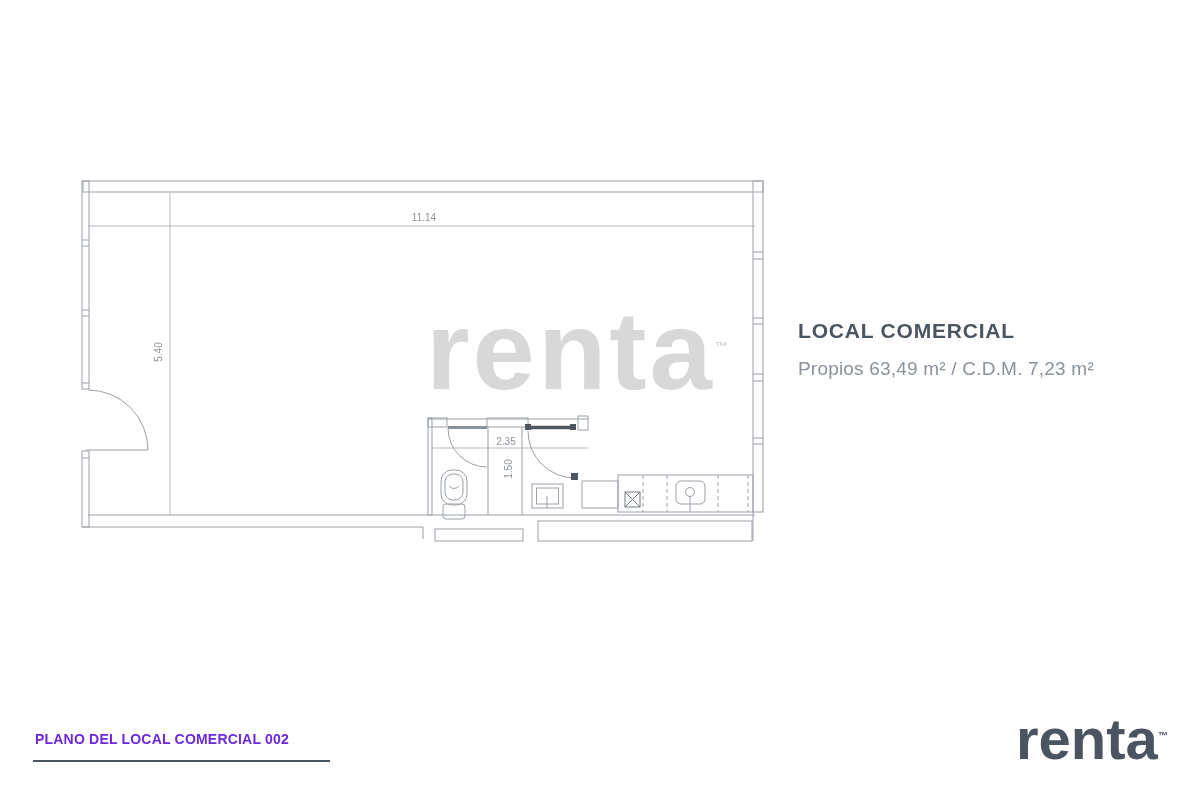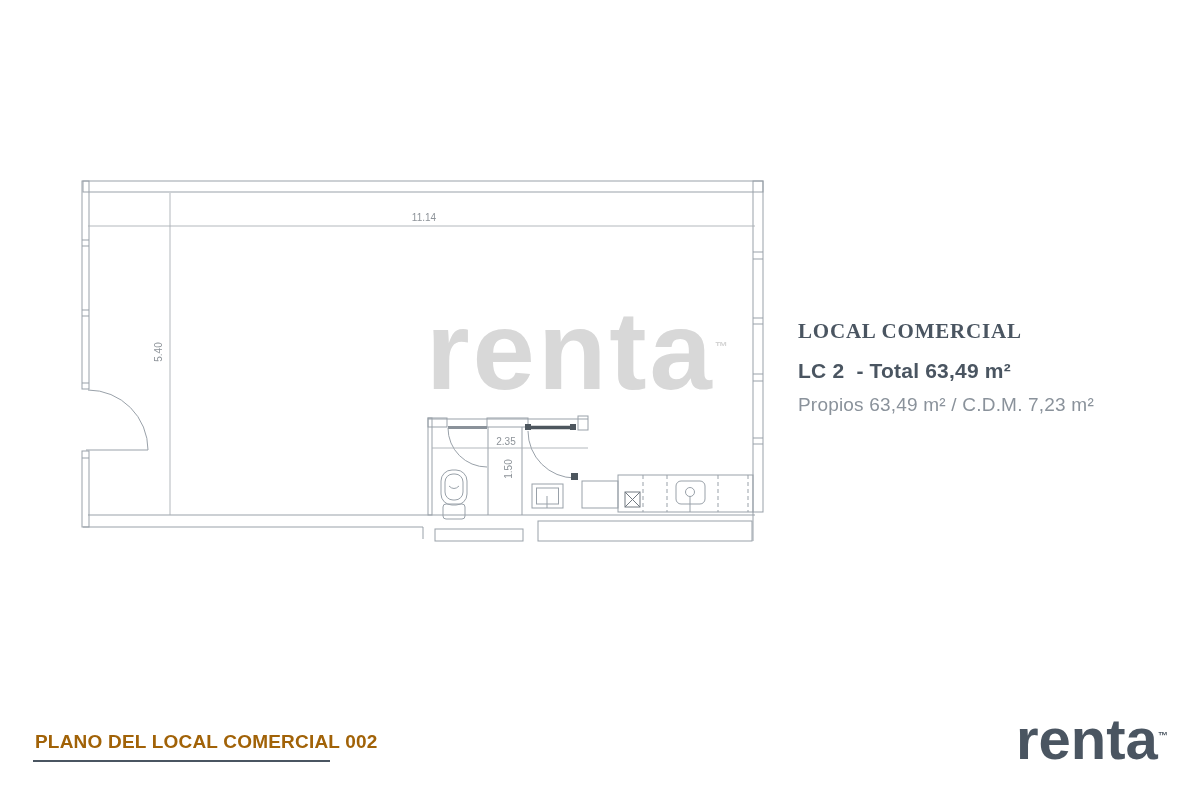--- a/index.html
+++ b/index.html
@@ -14,27 +14,27 @@
     letter-spacing:3px;color:#d8d8d8;user-select:none;white-space:nowrap;
   }
   .plan-watermark .tm{font-size:13px;letter-spacing:0;vertical-align:super;color:#d4d4d4;}
   .plan-svg{position:absolute;left:0;top:0;z-index:2;}
   .plan-svg text{
     font-family:"Liberation Sans", sans-serif;
     font-size:10px;fill:#8d9399;
   }
   
   .info-panel{position:absolute;left:798px;top:319px;z-index:3;color:#4a5561;}
-  .info-title{font-size:21px;font-weight:bold;letter-spacing:0.8px;margin:0 0 15px 0;font-family:Liberation Serif, serif;}
+  .info-title{font-size:21px;font-weight:bold;letter-spacing:0.8px;margin:0 0 15px 0;}
   .info-unit{font-size:21px;font-weight:bold;letter-spacing:0.2px;margin:0 0 11px 0;white-space:pre;}
   .info-detail{font-size:19px;font-weight:normal;color:#8a929b;margin:0;letter-spacing:0.2px;}
   
   .footer-caption{
     position:absolute;left:35px;top:731px;z-index:3;
-    font-size:19px;font-weight:bold;letter-spacing:0.2px;color:#a16207;white-space:nowrap;
+    font-size:14px;font-weight:bold;letter-spacing:0.2px;color:#6d28d9;white-space:nowrap;
   }
   .footer-underline{
     position:absolute;left:33px;top:760px;width:297px;height:2px;
     background:#4a5561;z-index:3;
   }
   .footer-logo{
     position:absolute;left:1016px;top:710px;z-index:3;
     font-size:58px;font-weight:bold;line-height:1;letter-spacing:0px;
     color:#4a5561;white-space:nowrap;
   }
@@ -134,19 +134,18 @@
     <g>
       <rect x="676" y="481" width="29" height="23" rx="5"></rect>
       <circle cx="690" cy="492" r="4.5"></circle>
       <path d="M690 496.5 V512"></path>
     </g>
   </g>
 </svg>
 
 <div class="info-panel">
   <p class="info-title">LOCAL COMERCIAL</p>
-  <p class="info-unit">LC 2  - Total 63,49 m²</p>
   <p class="info-detail">Propios 63,49 m² / C.D.M. 7,23 m²</p>
 </div>
 
 <div class="footer-caption">PLANO DEL LOCAL COMERCIAL 002</div>
 <div class="footer-underline"></div>
 <div class="footer-logo"><span>renta</span><span class="tm">™</span></div>
 
 </body></html>

